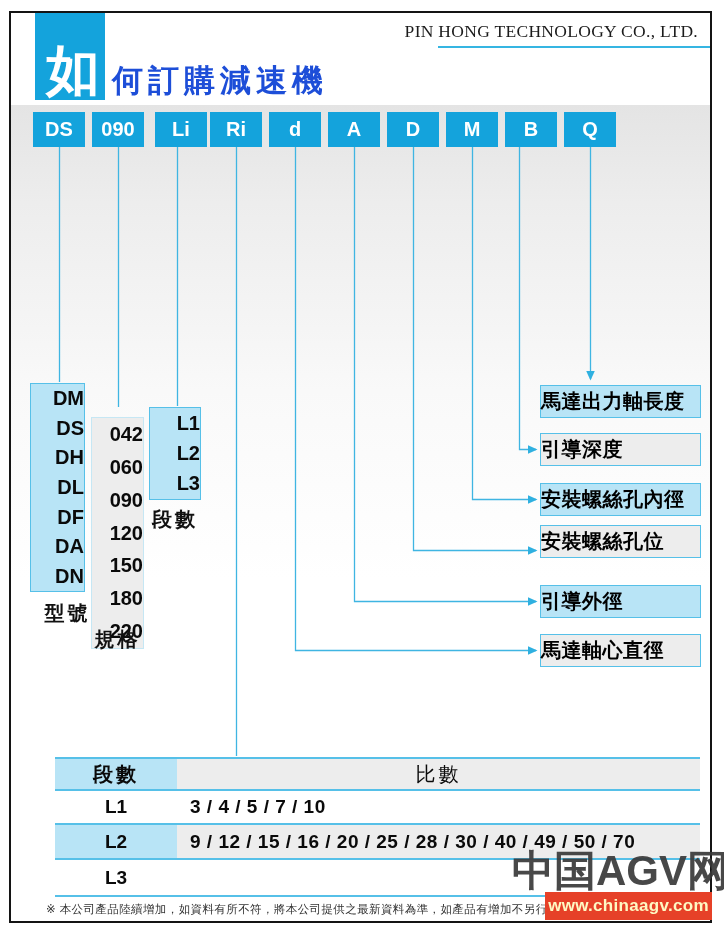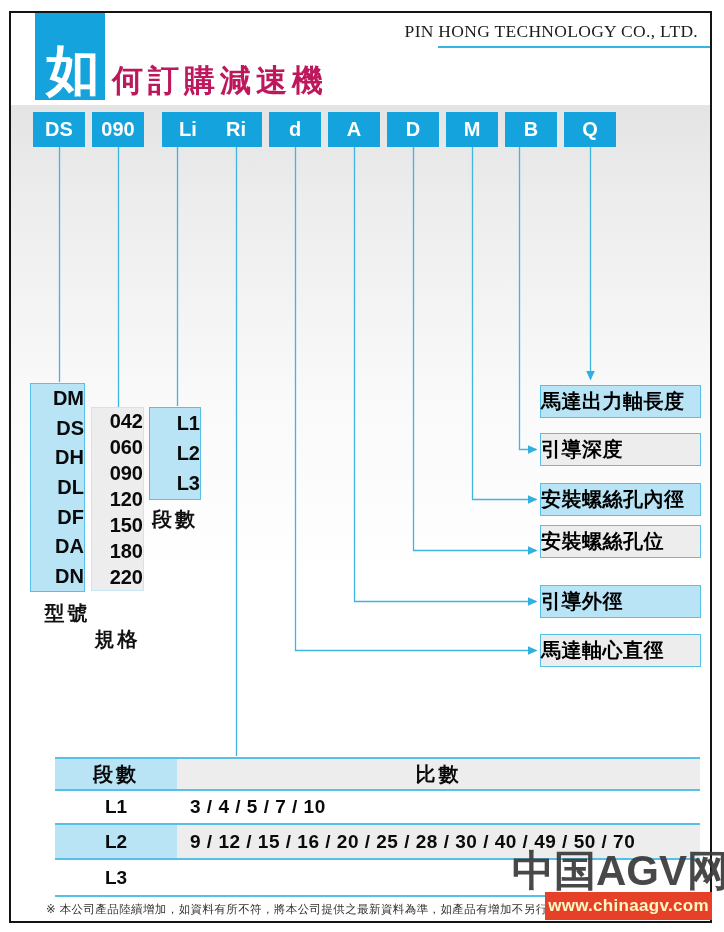--- a/index.html
+++ b/index.html
@@ -18,55 +18,55 @@
   }
   
   .main-bg{position:absolute;left:11px;top:105px;width:699px;height:816px;z-index:0;
     background:linear-gradient(180deg,#e4e4e4 0%,#ededed 12%,#f9f9f9 35%,#ffffff 58%);}
   .frame{position:absolute;left:9px;top:11px;width:703px;height:912px;border:2px solid #141414;z-index:4;pointer-events:none;}
   
   .accent-box{position:absolute;left:35px;top:13px;width:70px;height:87px;background:var(--accent-cyan);z-index:2;}
   .accent-char{position:absolute;right:5px;bottom:2px;color:#fff;line-height:1;
     font-family:"Liberation Serif","DejaVu Serif",serif;font-size:54px;font-weight:bold;}
   .page-title{position:absolute;left:112px;top:60px;z-index:2;white-space:nowrap;
-    font-family:"Liberation Serif","DejaVu Serif",serif;font-size:31px;font-weight:bold;letter-spacing:5px;color:#be185d;}
+    font-family:"Liberation Serif","DejaVu Serif",serif;font-size:31px;font-weight:bold;letter-spacing:5px;color:#1d4ed8;}
   .company{position:absolute;right:26px;top:21px;z-index:2;white-space:nowrap;
     font-family:"Liberation Serif","DejaVu Serif",serif;font-size:17.5px;letter-spacing:.3px;color:#1b1b1b;}
   .company-underline{position:absolute;left:438px;top:46px;width:274px;height:2px;background:#35B5E2;z-index:2;}
   
   .seg{position:absolute;top:112px;width:52px;height:35px;background:var(--accent-cyan);z-index:2;
     display:flex;align-items:center;justify-content:center;color:#fff;font-weight:bold;font-size:20px;}
   
   .connectors{position:absolute;left:0;top:0;width:724px;height:932px;z-index:1;pointer-events:none;}
   .connectors path.line{fill:none;stroke:var(--line-cyan);stroke-width:1.3;}
   .connectors .arrowhead{fill:#2FB0E0;}
   
   .list{position:absolute;display:flex;flex-direction:column;z-index:2;align-items:flex-end;}
   .list .li{flex:1;display:flex;align-items:center;justify-content:center;font-weight:bold;font-size:20px;}
   .model-list{left:30px;top:383px;width:55px;height:209px;background:var(--light-blue);border:1.5px solid var(--border-cyan);}
-  .spec-list{left:91px;top:407px;width:53px;height:184px;background:var(--light-gray);border:1.5px solid #C6E7F4;}
+  .spec-list{left:91px;top:417px;width:53px;height:232px;background:var(--light-gray);border:1.5px solid #C6E7F4;}
   .stage-list{left:149px;top:407px;width:52px;height:93px;background:var(--light-blue);border:1.5px solid var(--border-cyan);}
   .col-label{position:absolute;text-align:center;font-size:20px;font-weight:600;letter-spacing:3px;color:#111;z-index:2;white-space:nowrap;}
   .model-label{left:32px;top:600px;width:71px;}
   .spec-label{left:84px;top:626px;width:67px;}
   .stage-label{left:145px;top:506px;width:60px;}
   
   .callout{position:absolute;left:540px;width:161px;height:33px;z-index:2;
     border:1.5px solid var(--border-cyan);display:flex;align-items:center;padding-left:0;
     font-size:20px;font-weight:600;letter-spacing:.5px;color:#000;white-space:nowrap;}
   .fill-blue{background:var(--light-blue);}
   .fill-gray{background:var(--light-gray);}
   
   .ratio-table{position:absolute;left:55px;top:757px;width:645px;z-index:2;}
   .t-row{display:flex;}
   .t-c1{width:122px;display:flex;align-items:center;justify-content:center;}
   .t-c2{flex:1;display:flex;align-items:center;}
   .t-header{height:34px;border-top:2px solid var(--border-cyan);border-bottom:2px solid var(--border-cyan);}
   .t-header .t-c1{background:var(--light-blue);font-weight:600;font-size:20px;letter-spacing:3px;}
-  .t-header .t-c2{background:var(--light-gray);justify-content:center;font-weight:700;font-size:20px;letter-spacing:3px;}
+  .t-header .t-c2{background:var(--light-gray);justify-content:center;font-weight:400;font-size:20px;letter-spacing:3px;}
   .t-r1{height:32px;}
   .t-r2{height:37px;border-top:2px solid var(--border-cyan);border-bottom:2px solid var(--border-cyan);}
   .t-r2 .t-c1{background:var(--light-blue);}
   .t-r2 .t-c2{background:var(--light-gray);}
   .t-r3{height:37px;border-bottom:2px solid var(--border-cyan);}
   .stage-cell{font-weight:bold;font-size:19px;}
   .ratio-cell{padding-left:13px;font-weight:bold;font-size:19px;letter-spacing:.5px;white-space:nowrap;}
   
   .footnote{position:absolute;left:46px;top:902px;font-size:11.5px;color:#333;letter-spacing:.4px;z-index:2;white-space:nowrap;}
   
@@ -84,21 +84,21 @@
 
   <div class="accent-box">
     <span class="accent-char">如</span>
   </div>
   <div class="page-title">何訂購減速機</div>
   <div class="company">PIN HONG TECHNOLOGY CO., LTD.</div>
   <div class="company-underline"></div>
 
   <div class="seg" style="left:33px">DS</div>
   <div class="seg" style="left:92px">090</div>
-  <div class="seg" style="left:162px">Li</div>
+  <div class="seg" style="left:155px">Li</div>
   <div class="seg" style="left:210px">Ri</div>
   <div class="seg" style="left:269px">d</div>
   <div class="seg" style="left:328px">A</div>
   <div class="seg" style="left:387px">D</div>
   <div class="seg" style="left:446px">M</div>
   <div class="seg" style="left:505px">B</div>
   <div class="seg" style="left:564px">Q</div>
 
   <svg class="connectors" viewBox="0 0 724 932" xmlns="http://www.w3.org/2000/svg">
     <defs>

